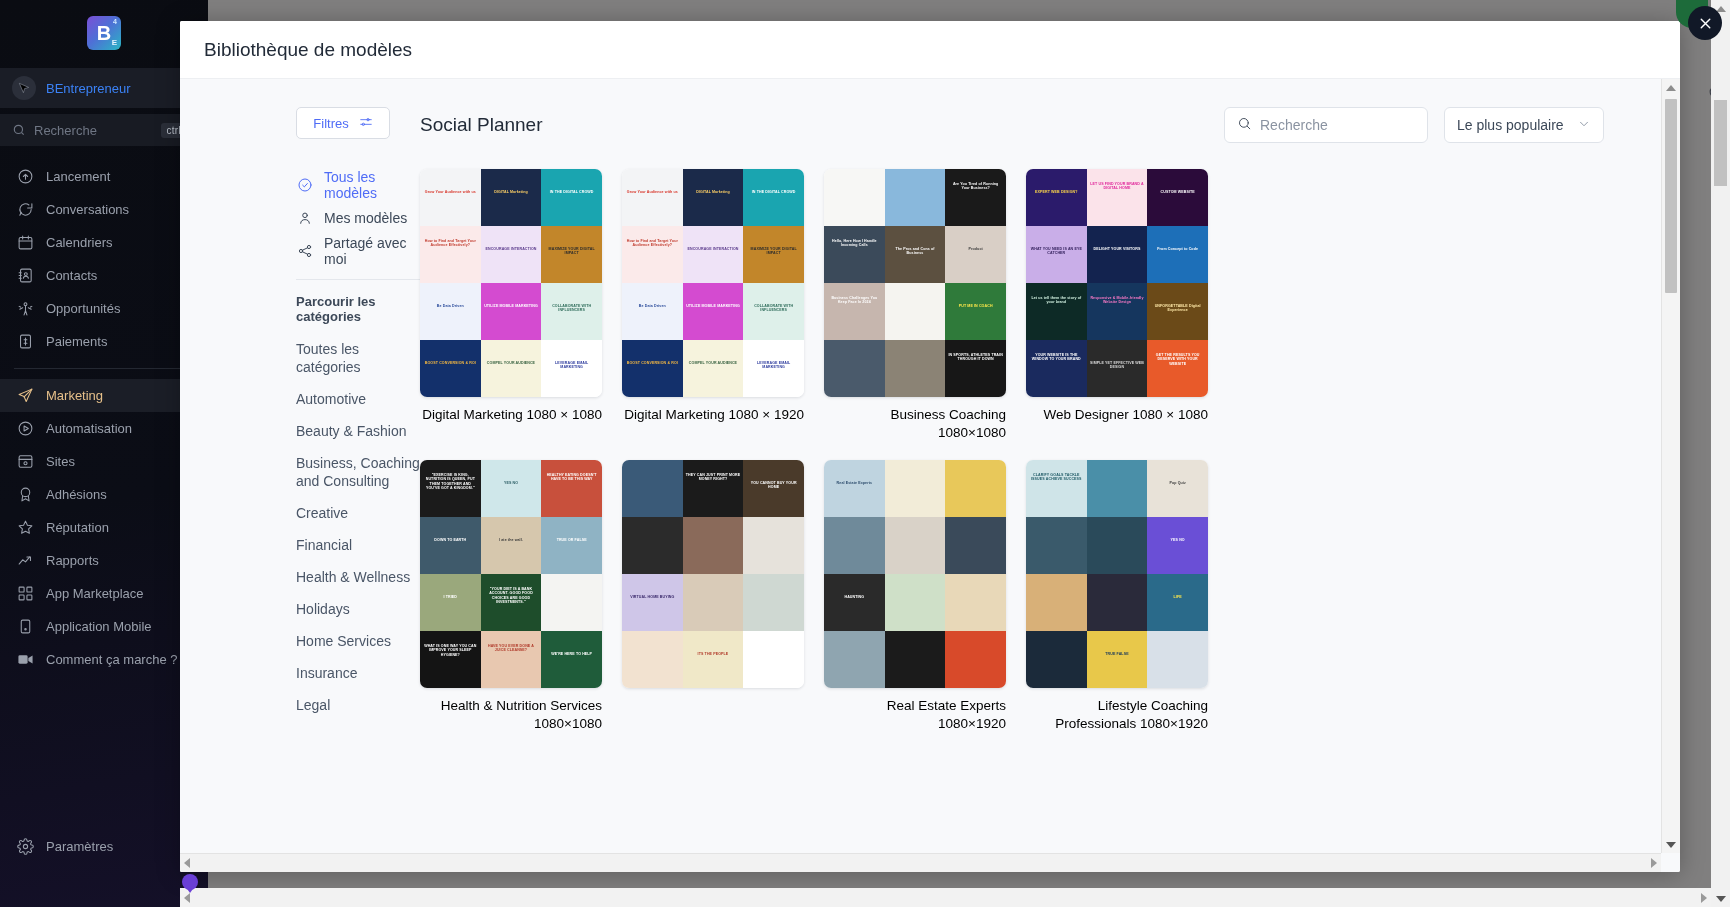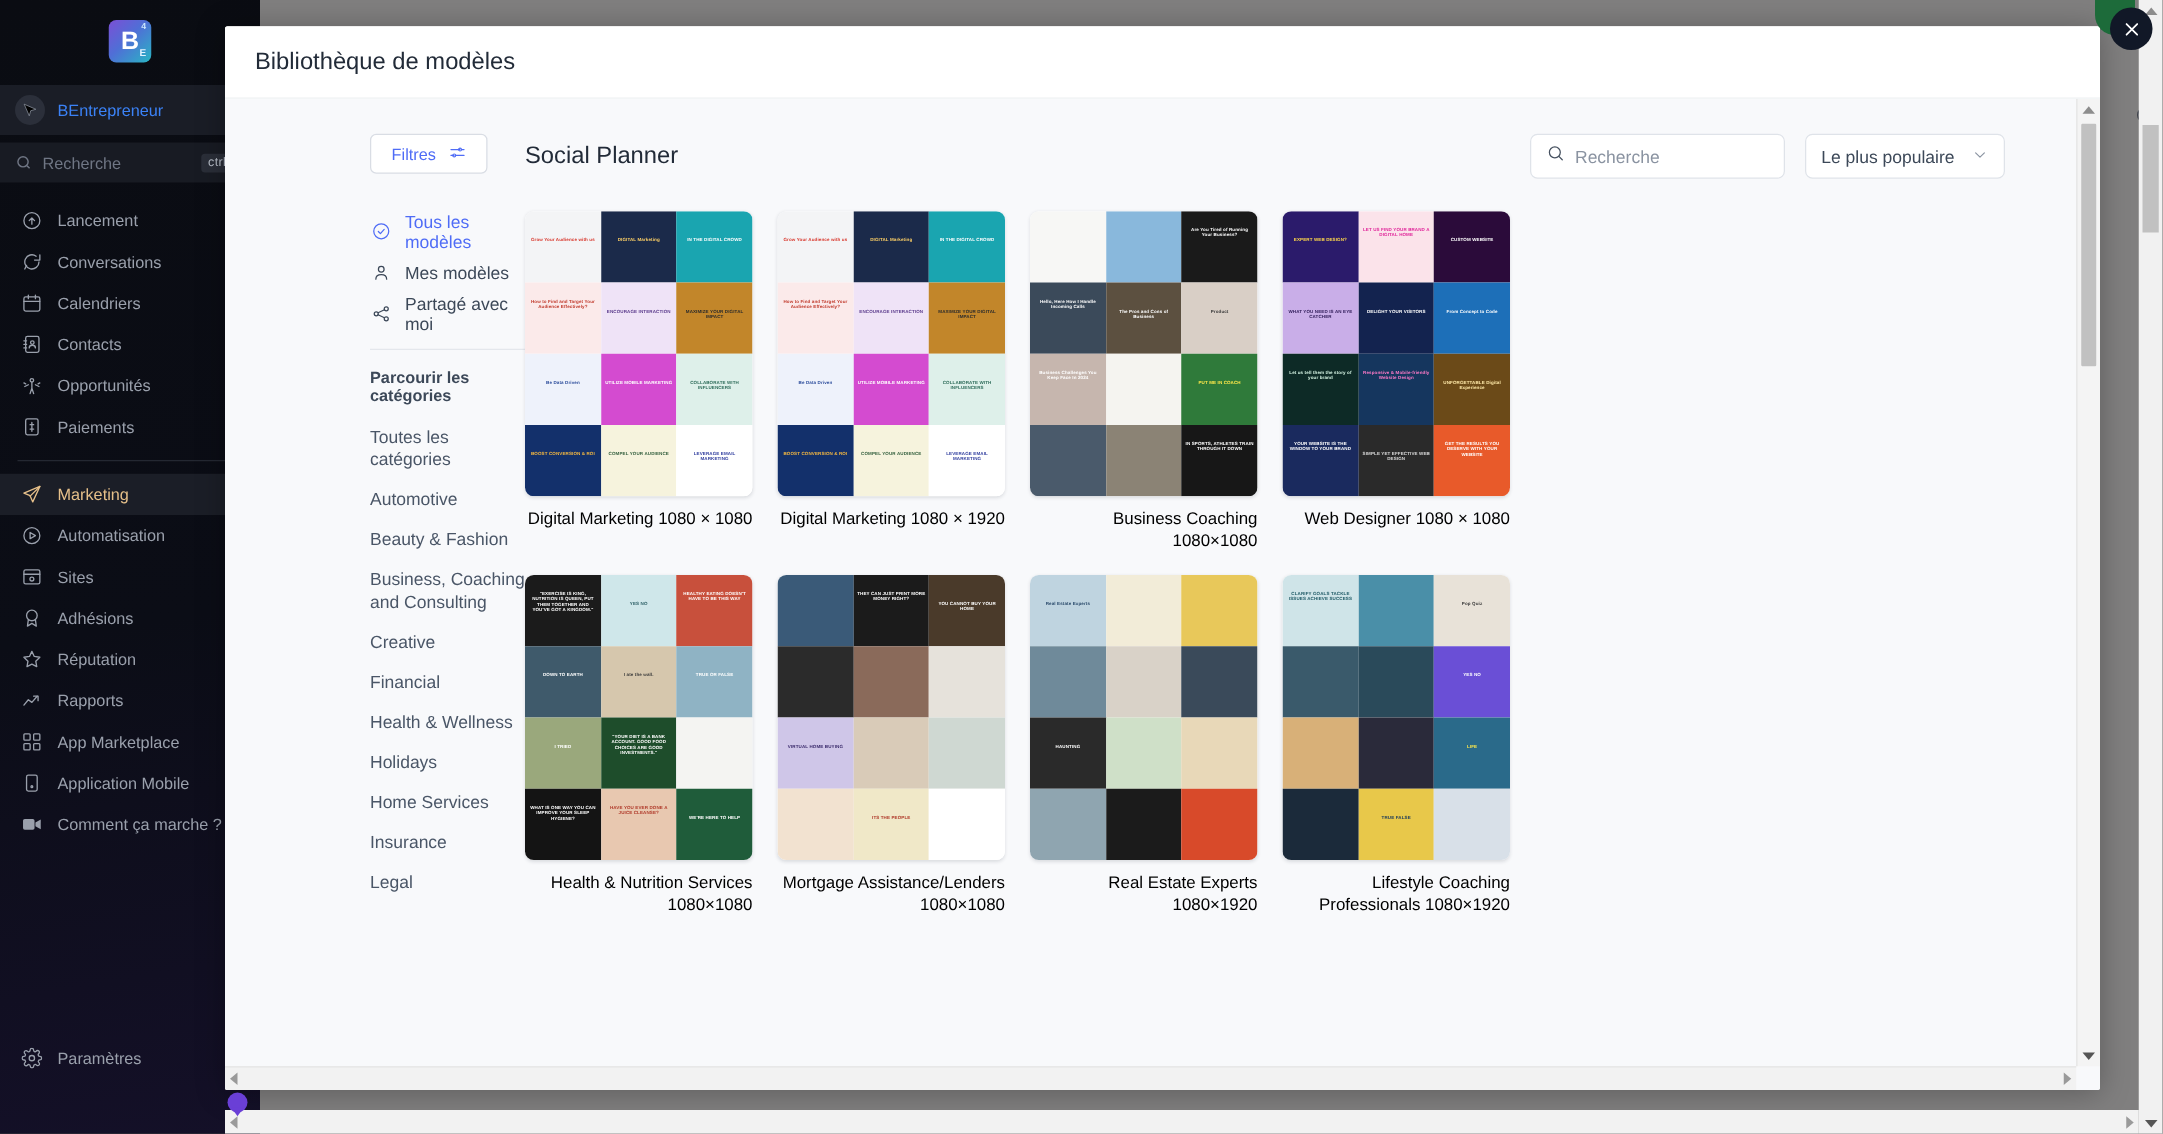--- a/index.html
+++ b/index.html
@@ -773,21 +773,20 @@
                     <div class="cap" style="color:#3a2a6b;top:36%;text-align:center;">VIRTUAL HOME BUYING</div>
                   </div>
                   <div class="cell" style="background:#d9cbb8"></div>
                   <div class="cell" style="background:#cfd8d2"></div>
                   <div class="cell" style="background:#f2e2d0"></div>
                   <div class="cell" style="background:#f0e8c8">
                     <div class="cap" style="color:#b03a2a;top:36%;text-align:center;">ITS THE PEOPLE</div>
                   </div>
                   <div class="cell" style="background:#ffffff"></div>
                 </div>
-                <div class="tname">Mortgage Assistance/Lenders 1080×1080</div>
               </div>
               <div class="tcard">
                 <div class="thumb">
                   <div class="cell" style="background:#bfd4e0">
                     <div class="cap" style="color:#2a4a6b;top:36%;text-align:center;">Real Estate Experts</div>
                   </div>
                   <div class="cell" style="background:#f2ecd8"></div>
                   <div class="cell" style="background:#e8c85a"></div>
                   <div class="cell" style="background:#6f8a9a"></div>
                   <div class="cell" style="background:#d9d2c8"></div>

